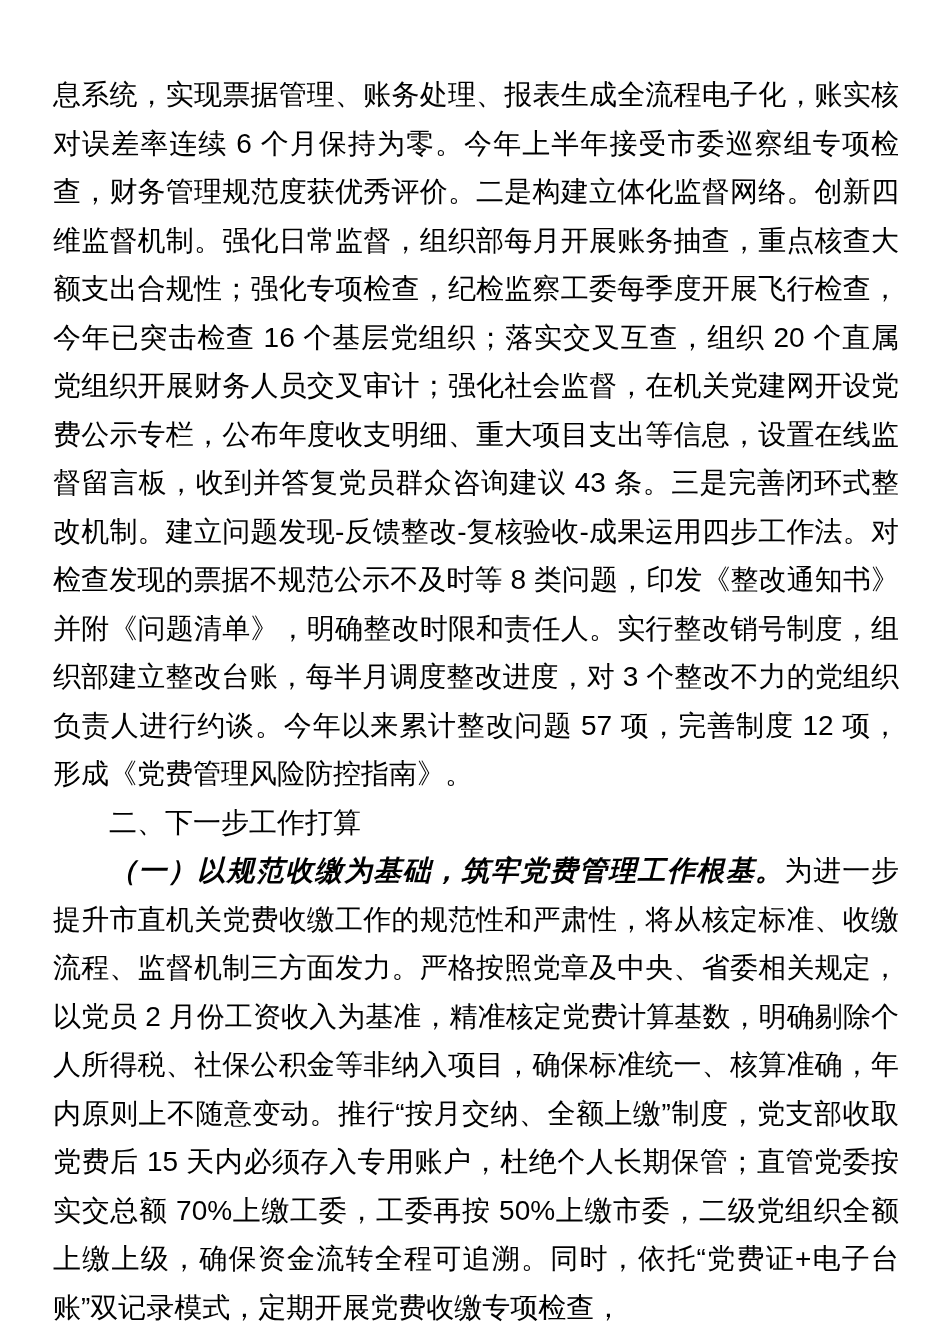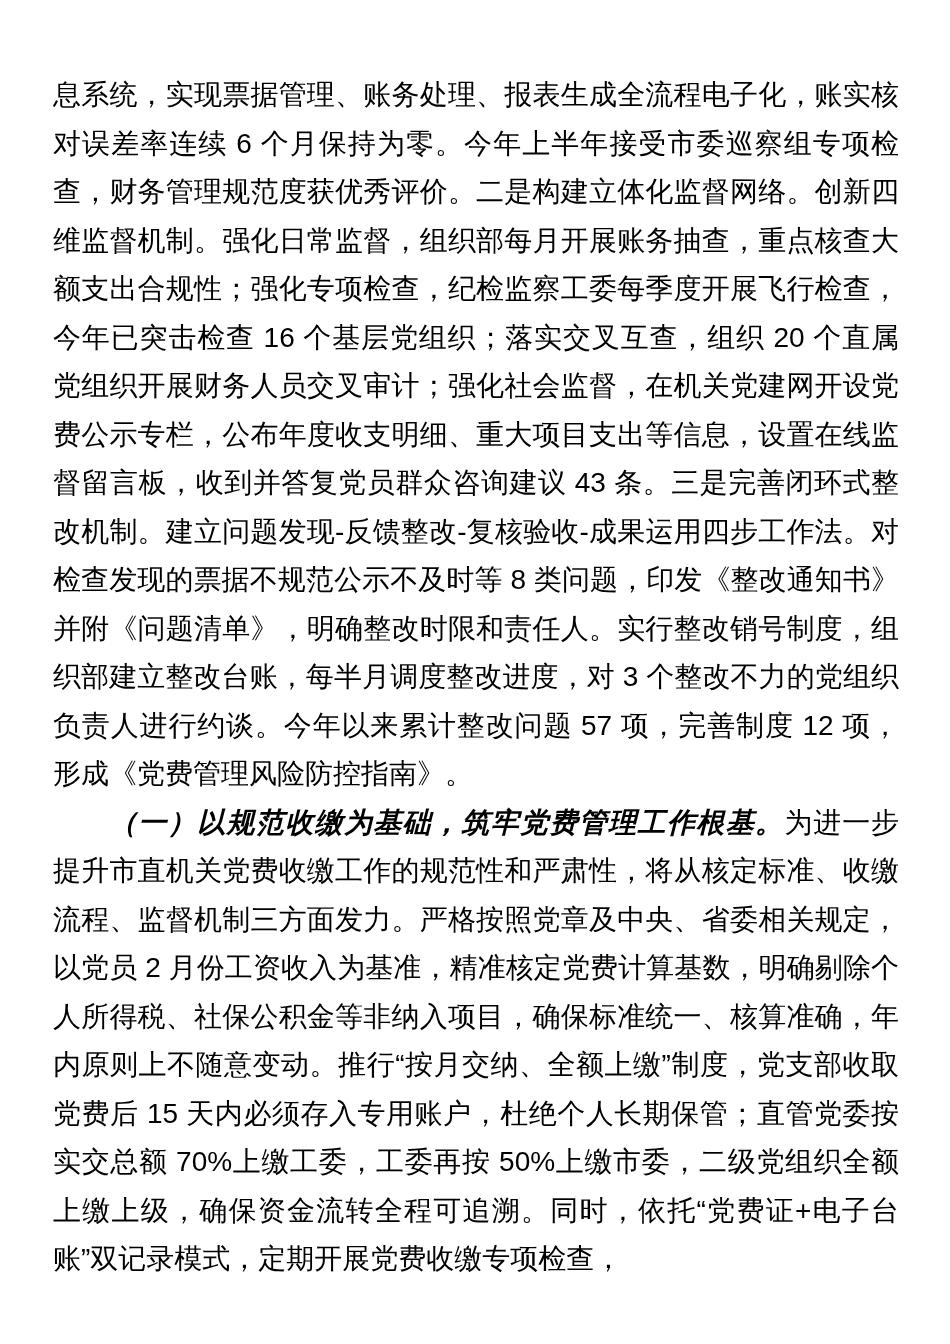--- a/index.html
+++ b/index.html
@@ -57,17 +57,18 @@
   }
 </style>
 </head>
 <body>
 
 <div class="page">
   <div class="page-body">
 
     <p class="para continuation">息系统，实现票据管理、账务处理、报表生成全流程电子化，账实核对误差率连续 6 个月保持为零。今年上半年接受市委巡察组专项检查，财务管理规范度获优秀评价。二是构建立体化监督网络。创新四维监督机制。强化日常监督，组织部每月开展账务抽查，重点核查大额支出合规性；强化专项检查，纪检监察工委每季度开展飞行检查，今年已突击检查 16 个基层党组织；落实交叉互查，组织 20 个直属党组织开展财务人员交叉审计；强化社会监督，在机关党建网开设党费公示专栏，公布年度收支明细、重大项目支出等信息，设置在线监督留言板，收到并答复党员群众咨询建议 43 条。三是完善闭环式整改机制。建立问题发现-反馈整改-复核验收-成果运用四步工作法。对检查发现的票据不规范公示不及时等 8 类问题，印发《整改通知书》并附《问题清单》，明确整改时限和责任人。实行整改销号制度，组织部建立整改台账，每半月调度整改进度，对 3 个整改不力的党组织负责人进行约谈。今年以来累计整改问题 57 项，完善制度 12 项，形成《党费管理风险防控指南》。</p>
 
+    <p class="para heading-level2">二、下一步工作打算</p>
 
     <p class="para heading-level3"><span class="bold-run">（一）以规范收缴为基础，筑牢党费管理工作根基。</span><span>为进一步提升市直机关党费收缴工作的规范性和严肃性，将从核定标准、收缴流程、监督机制三方面发力。严格按照党章及中央、省委相关规定，以党员 2 月份工资收入为基准，精准核定党费计算基数，明确剔除个人所得税、社保公积金等非纳入项目，确保标准统一、核算准确，年内原则上不随意变动。推行“按月交纳、全额上缴”制度，党支部收取党费后 15 天内必须存入专用账户，杜绝个人长期保管；直管党委按实交总额 70%上缴工委，工委再按 50%上缴市委，二级党组织全额上缴上级，确保资金流转全程可追溯。同时，依托“党费证+电子台账”双记录模式，定期开展党费收缴专项检查，</span></p>
 
   </div>
 </div>
 
 </body></html>

